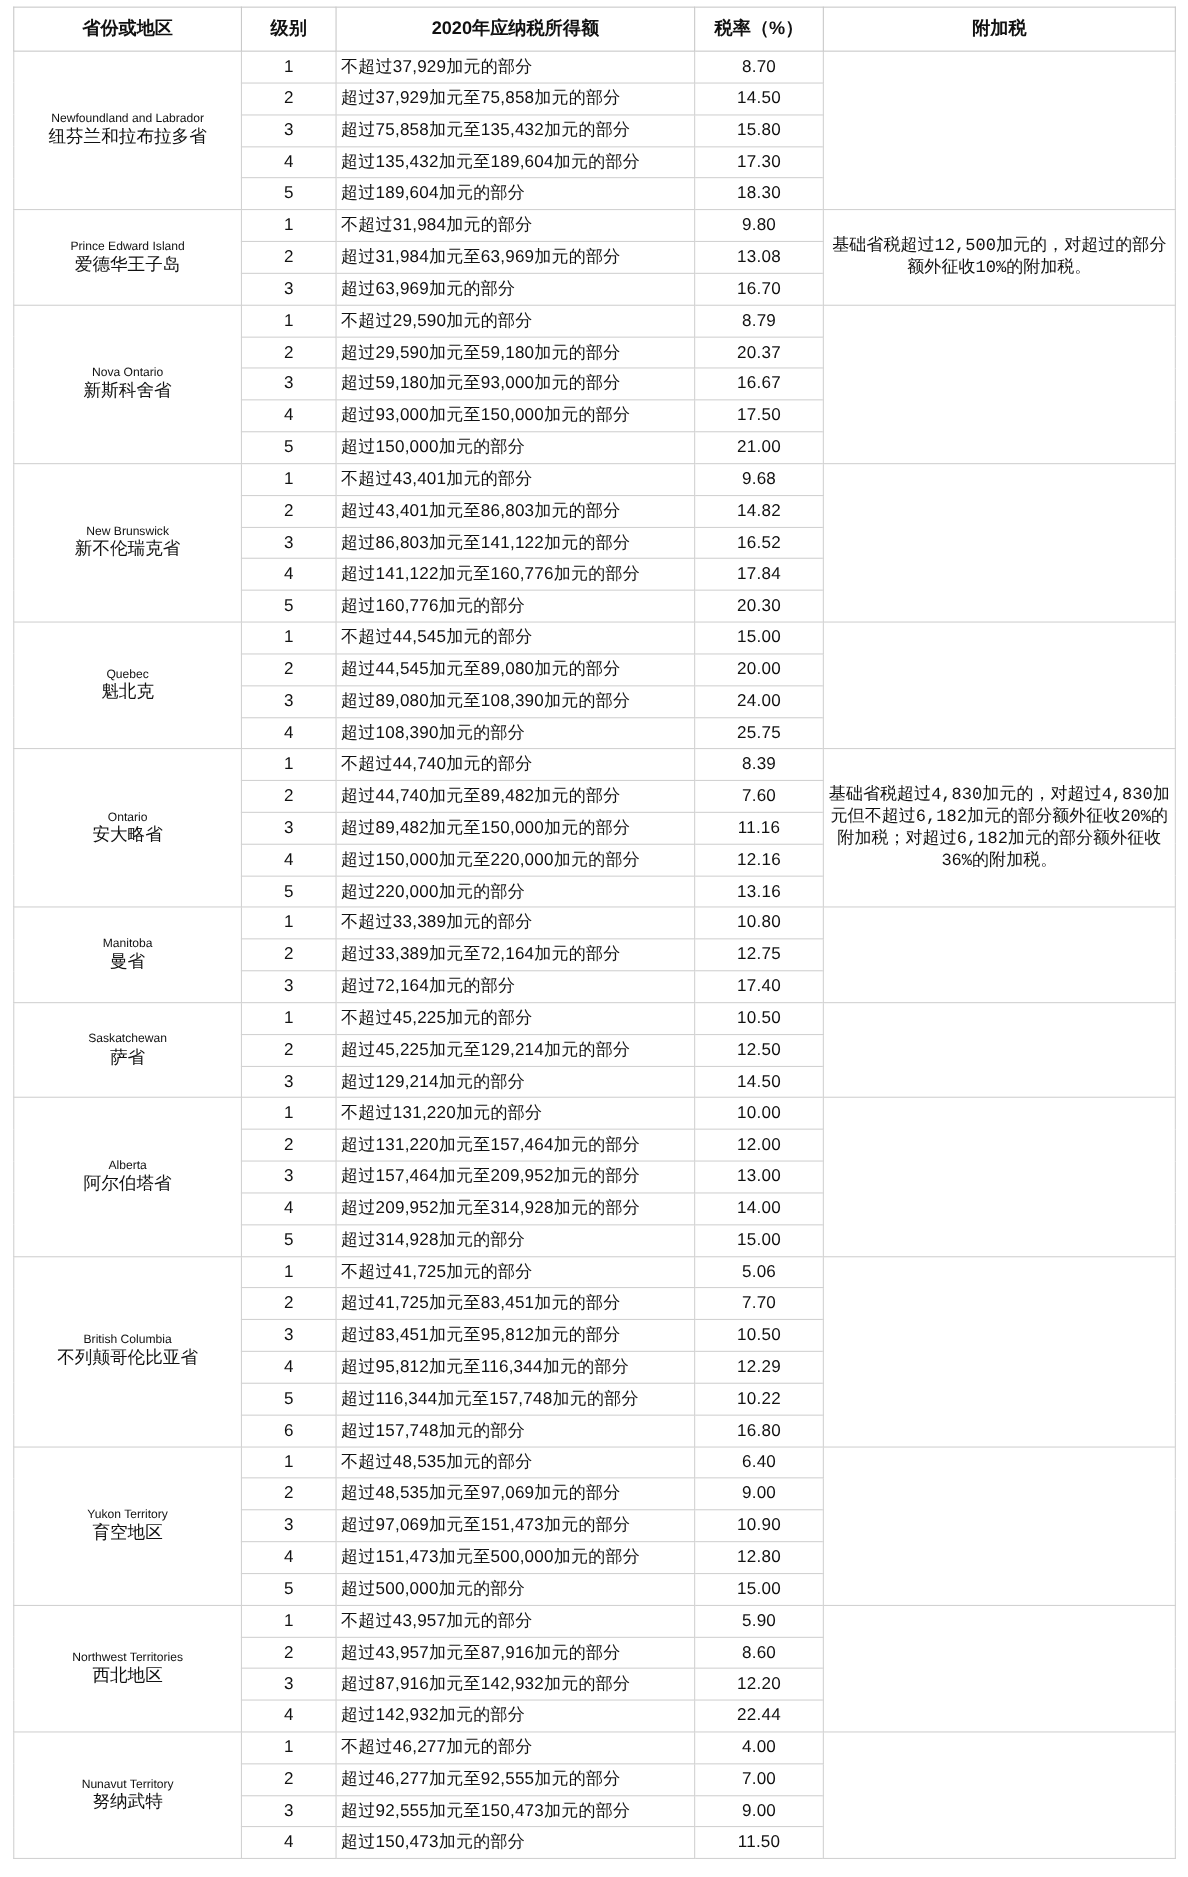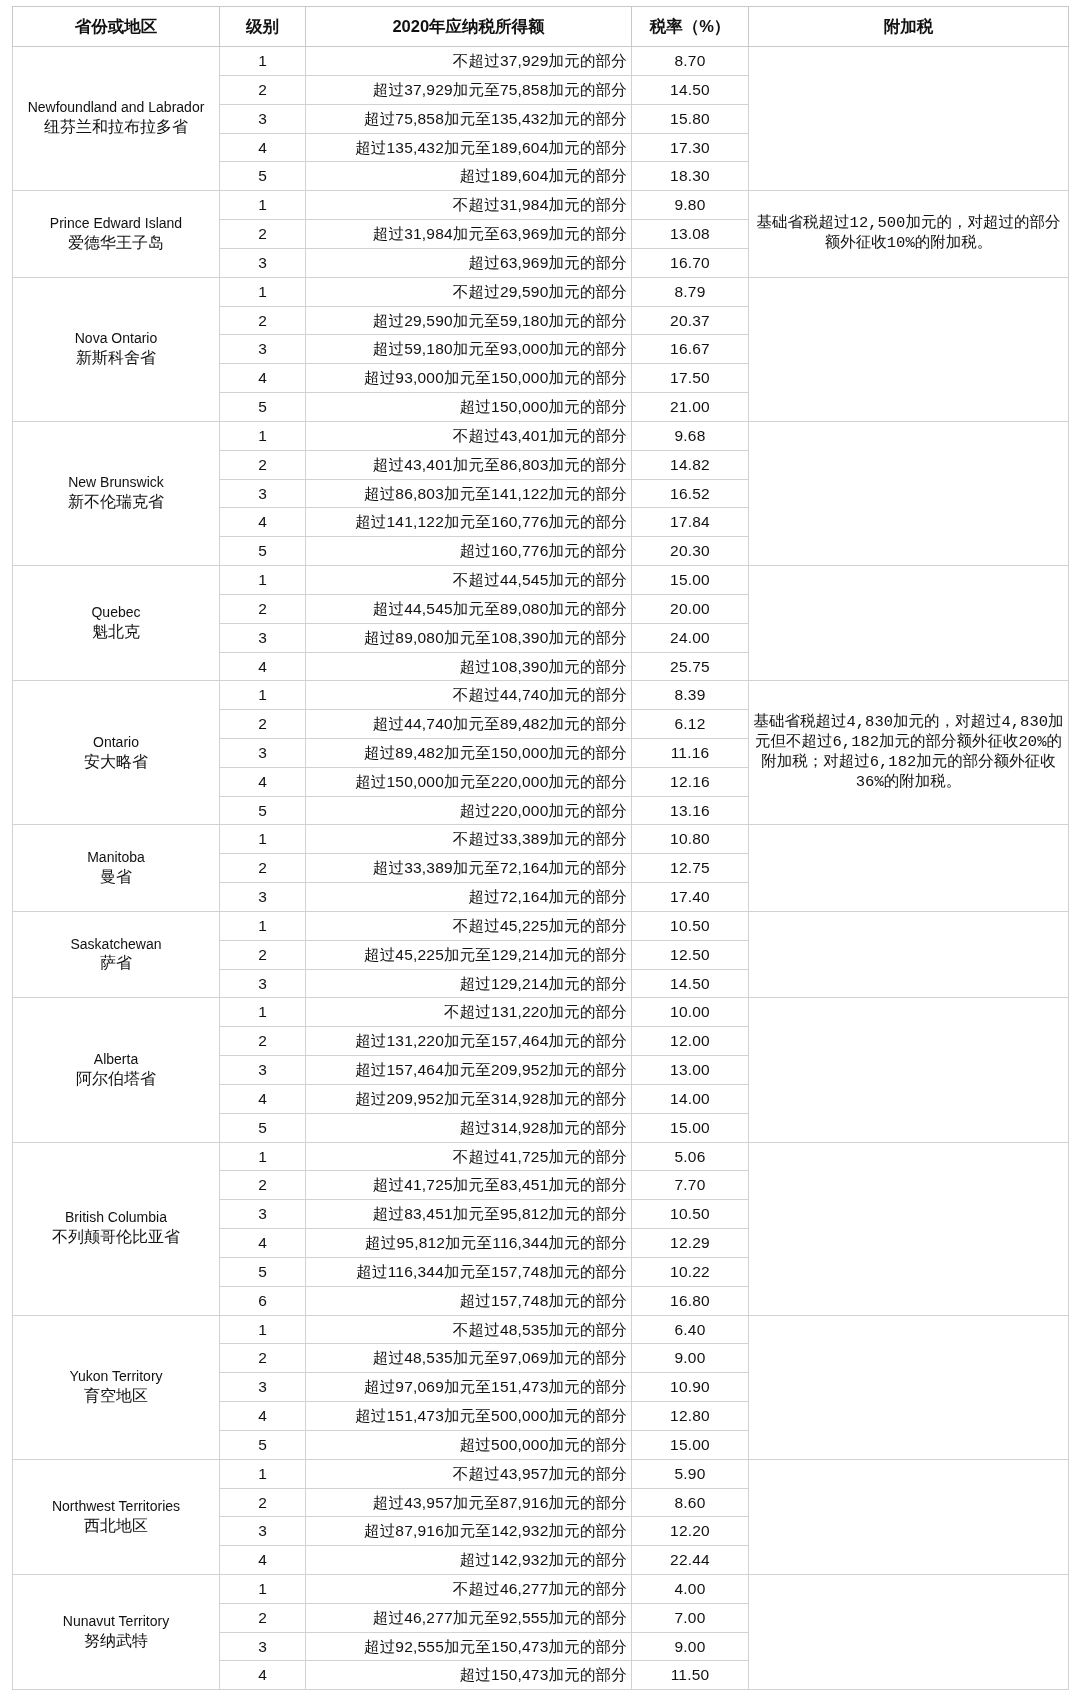--- a/index.html
+++ b/index.html
@@ -41,31 +41,31 @@
     font-weight: bold;
     text-align: center;
     font-size: 16.5px;
     padding: 9px 0;
     border-color: #c9c9c9;
   }
   td.level, td.rate {
     text-align: center;
   }
   td.income {
-    text-align: right;
+    text-align: left;
     letter-spacing: 0.2px;
   }
   td.prov {
     text-align: center;
     line-height: 1.45;
     padding: 6px 6px;
   }
   td.prov .en {
     display: block;
-    font-size: 14px;
+    font-size: 11px;
   }
   td.prov .zh {
     display: block;
     font-size: 16px;
   }
   td.surtax {
     text-align: center;
     line-height: 1.5;
     padding: 6px 10px;
     font-size: 15.5px;
@@ -236,21 +236,21 @@
             <span class="zh">安大略省</span>
           </td>
           <td class="level">1</td>
           <td class="income">不超过44,740加元的部分</td>
           <td class="rate">8.39</td>
           <td class="surtax" rowspan="5">基础省税超过4,830加元的，对超过4,830加元但不超过6,182加元的部分额外征收20%的附加税；对超过6,182加元的部分额外征收36%的附加税。</td>
         </tr>
         <tr>
           <td class="level">2</td>
           <td class="income">超过44,740加元至89,482加元的部分</td>
-          <td class="rate">6.12</td>
+          <td class="rate">7.60</td>
         </tr>
         <tr>
           <td class="level">3</td>
           <td class="income">超过89,482加元至150,000加元的部分</td>
           <td class="rate">11.16</td>
         </tr>
         <tr>
           <td class="level">4</td>
           <td class="income">超过150,000加元至220,000加元的部分</td>
           <td class="rate">12.16</td>

